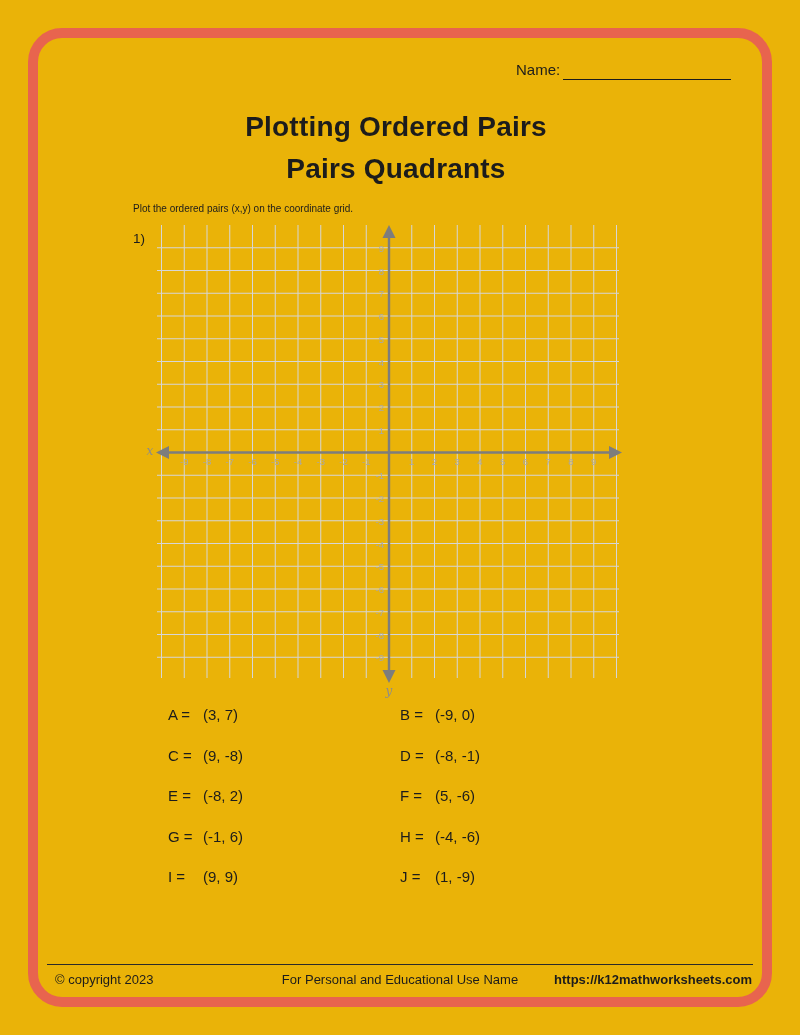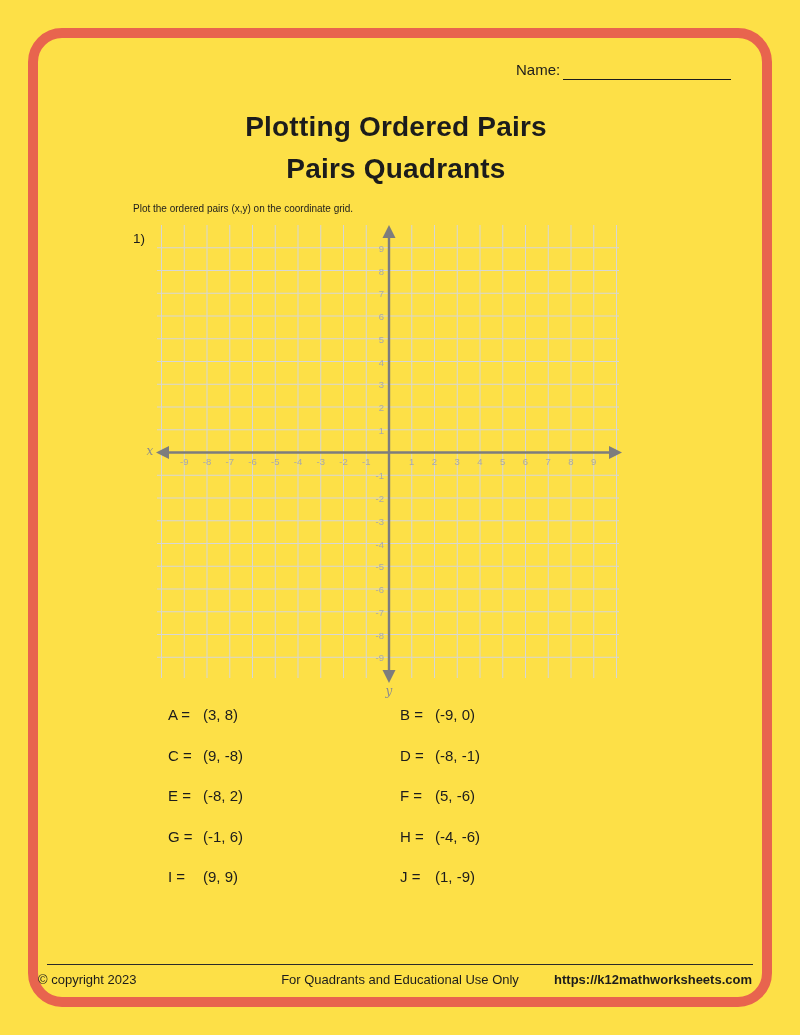--- a/index.html
+++ b/index.html
@@ -1,17 +1,17 @@
 <!DOCTYPE html>
 <html><head>
 <meta charset="utf-8">
 <style>
   html,body{margin:0;padding:0;background:#ffffff;}
   body{font-family:"Liberation Sans", sans-serif; color:#1c1c1c;}
-  #page{position:relative;width:800px;height:1035px;background:#fde047;overflow:hidden;}
+  #page{position:relative;width:800px;height:1035px;background:#eab308;overflow:hidden;}
   #border-frame{position:absolute;left:28px;top:28px;width:724px;height:959px;
     border:10px solid #E8644E;border-radius:34px;}
   
   #name-row{position:absolute;top:61px;left:516px;font-size:15px;}
   #name-line{position:absolute;top:79px;left:563px;width:168px;height:0;
     border-bottom:1.6px solid #1c1c1c;}
   
   #title{position:absolute;top:106px;left:0;width:792px;text-align:center;
     font-size:28px;font-weight:bold;line-height:42px;letter-spacing:0.2px;}
   
@@ -20,21 +20,21 @@
   
   #grid-wrap{position:absolute;left:140px;top:218px;width:500px;height:482px;}
   
   #pairs{position:absolute;left:168px;top:706px;display:grid;
     grid-template-columns:232px auto;row-gap:22.5px;font-size:15px;line-height:18px;}
   .pair-row{display:flex;}
   .pair-label{display:inline-block;width:35px;}
   
   #footer-divider{position:absolute;left:47px;top:964px;width:706px;height:0;
     border-top:1.8px solid #2a2a2a;}
-  #footer-copyright{position:absolute;left:38px;top:972px;font-size:13px;}
+  #footer-copyright{position:absolute;left:55px;top:972px;font-size:13px;}
   #footer-usage{position:absolute;left:0;top:972px;width:800px;text-align:center;font-size:13px;}
   #footer-url{position:absolute;right:48px;top:972px;font-size:13px;color:#1c1c1c;text-decoration:none;font-weight:bold;}
 </style>
 </head>
 <body>
 
 <div id="page">
   <div id="border-frame"></div>
 
   <div id="name-row">Name:</div>
@@ -131,21 +131,21 @@
         <text x="244" y="56.5" text-anchor="end" font-size="9.5" fill="#a8a8a8" font-family="&quot;Liberation Sans&quot;, sans-serif">8</text>
         <text x="244" y="33.75" text-anchor="end" font-size="9.5" fill="#a8a8a8" font-family="&quot;Liberation Sans&quot;, sans-serif">9</text>
         <text x="10" y="237" text-anchor="middle" font-size="12" fill="#8c8c8c" font-family="&quot;DejaVu Serif&quot;, serif" font-style="italic">x</text>
         <text x="249" y="477" text-anchor="middle" font-size="12" fill="#8c8c8c" font-family="&quot;DejaVu Serif&quot;, serif" font-style="italic">y</text>
       </svg>
   </div>
 
   <div id="pairs">
       <div class="pair-row">
         <span class="pair-label">A =</span>
-        <span>(3, 8)</span>
+        <span>(3, 7)</span>
       </div>
       <div class="pair-row">
         <span class="pair-label">B =</span>
         <span>(-9, 0)</span>
       </div>
       <div class="pair-row">
         <span class="pair-label">C =</span>
         <span>(9, -8)</span>
       </div>
       <div class="pair-row">
@@ -173,15 +173,15 @@
         <span>(9, 9)</span>
       </div>
       <div class="pair-row">
         <span class="pair-label">J =</span>
         <span>(1, -9)</span>
       </div>
     </div>
 
   <div id="footer-divider"></div>
   <div id="footer-copyright">© copyright 2023</div>
-  <div id="footer-usage">For Quadrants and Educational Use Only</div>
+  <div id="footer-usage">For Personal and Educational Use Name</div>
   <a id="footer-url" href="#">https://k12mathworksheets.com</a>
 </div>
 
 </body></html>

